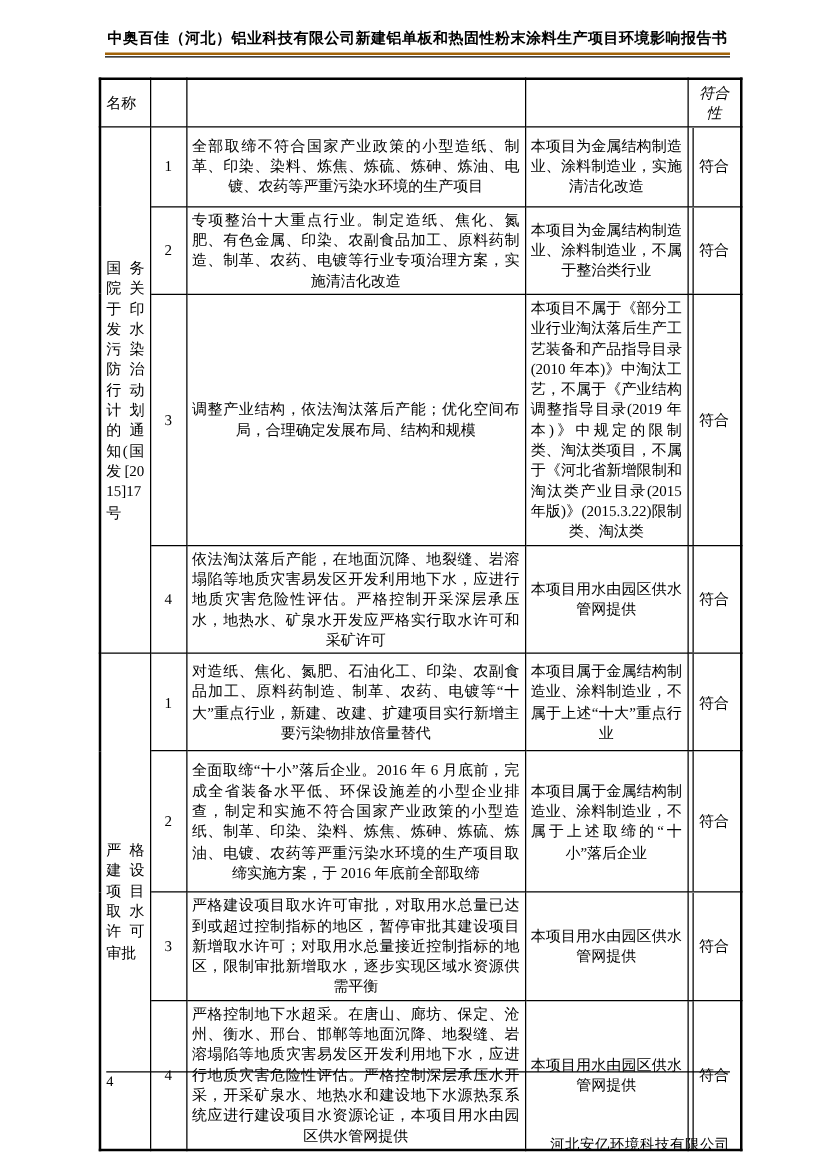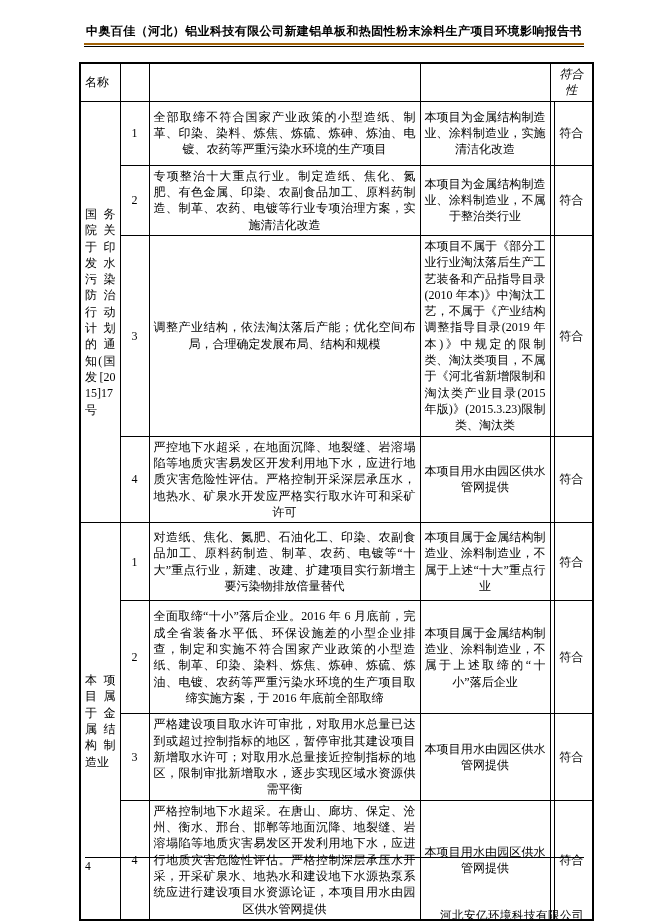--- a/index.html
+++ b/index.html
@@ -110,32 +110,32 @@
     </tr>
     <tr class="h-a2">
       <td class="num">2</td>
       <td class="req">专项整治十大重点行业。制定造纸、焦化、氮肥、有色金属、印染、农副食品加工、原料药制造、制革、农药、电镀等行业专项治理方案，实施清洁化改造</td>
       <td class="proj">本项目为金属结构制造业、涂料制造业，不属于整治类行业</td>
       <td class="res">符合</td>
     </tr>
     <tr class="h-a3">
       <td class="num">3</td>
       <td class="req">调整产业结构，依法淘汰落后产能；优化空间布局，合理确定发展布局、结构和规模</td>
-      <td class="proj">本项目不属于《部分工业行业淘汰落后生产工艺装备和产品指导目录(2010 年本)》中淘汰工艺，不属于《产业结构调整指导目录(2019 年本)》中规定的限制类、淘汰类项目，不属于《河北省新增限制和淘汰类产业目录(2015 年版)》(2015.3.23)限制类、淘汰类</td>
+      <td class="proj">本项目不属于《部分工业行业淘汰落后生产工艺装备和产品指导目录(2010 年本)》中淘汰工艺，不属于《产业结构调整指导目录(2019 年本)》中规定的限制类、淘汰类项目，不属于《河北省新增限制和淘汰类产业目录(2015 年版)》(2015.3.22)限制类、淘汰类</td>
       <td class="res">符合</td>
     </tr>
     <tr class="h-a4">
       <td class="num">4</td>
-      <td class="req">严控地下水超采，在地面沉降、地裂缝、岩溶塌陷等地质灾害易发区开发利用地下水，应进行地质灾害危险性评估。严格控制开采深层承压水，地热水、矿泉水开发应严格实行取水许可和采矿许可</td>
+      <td class="req">依法淘汰落后产能，在地面沉降、地裂缝、岩溶塌陷等地质灾害易发区开发利用地下水，应进行地质灾害危险性评估。严格控制开采深层承压水，地热水、矿泉水开发应严格实行取水许可和采矿许可</td>
       <td class="proj">本项目用水由园区供水管网提供</td>
       <td class="res">符合</td>
     </tr>
 
     <tr class="h-b1">
-      <td class="name-col" rowspan="4">本项目属于金属结构制造业</td>
+      <td class="name-col" rowspan="4">严格建设项目取水许可审批</td>
       <td class="num">1</td>
       <td class="req">对造纸、焦化、氮肥、石油化工、印染、农副食品加工、原料药制造、制革、农药、电镀等“十大”重点行业，新建、改建、扩建项目实行新增主要污染物排放倍量替代</td>
       <td class="proj">本项目属于金属结构制造业、涂料制造业，不属于上述“十大”重点行业</td>
       <td class="res">符合</td>
     </tr>
     <tr class="h-b2">
       <td class="num">2</td>
       <td class="req">全面取缔“十小”落后企业。2016 年 6 月底前，完成全省装备水平低、环保设施差的小型企业排查，制定和实施不符合国家产业政策的小型造纸、制革、印染、染料、炼焦、炼砷、炼硫、炼油、电镀、农药等严重污染水环境的生产项目取缔实施方案，于 2016 年底前全部取缔</td>
       <td class="proj"><span>本项目属于金属结构制造业、涂料制造业，不属于上述取缔的“十小”落后</span><span class="ul">企业</span></td>
       <td class="res">符合</td>

